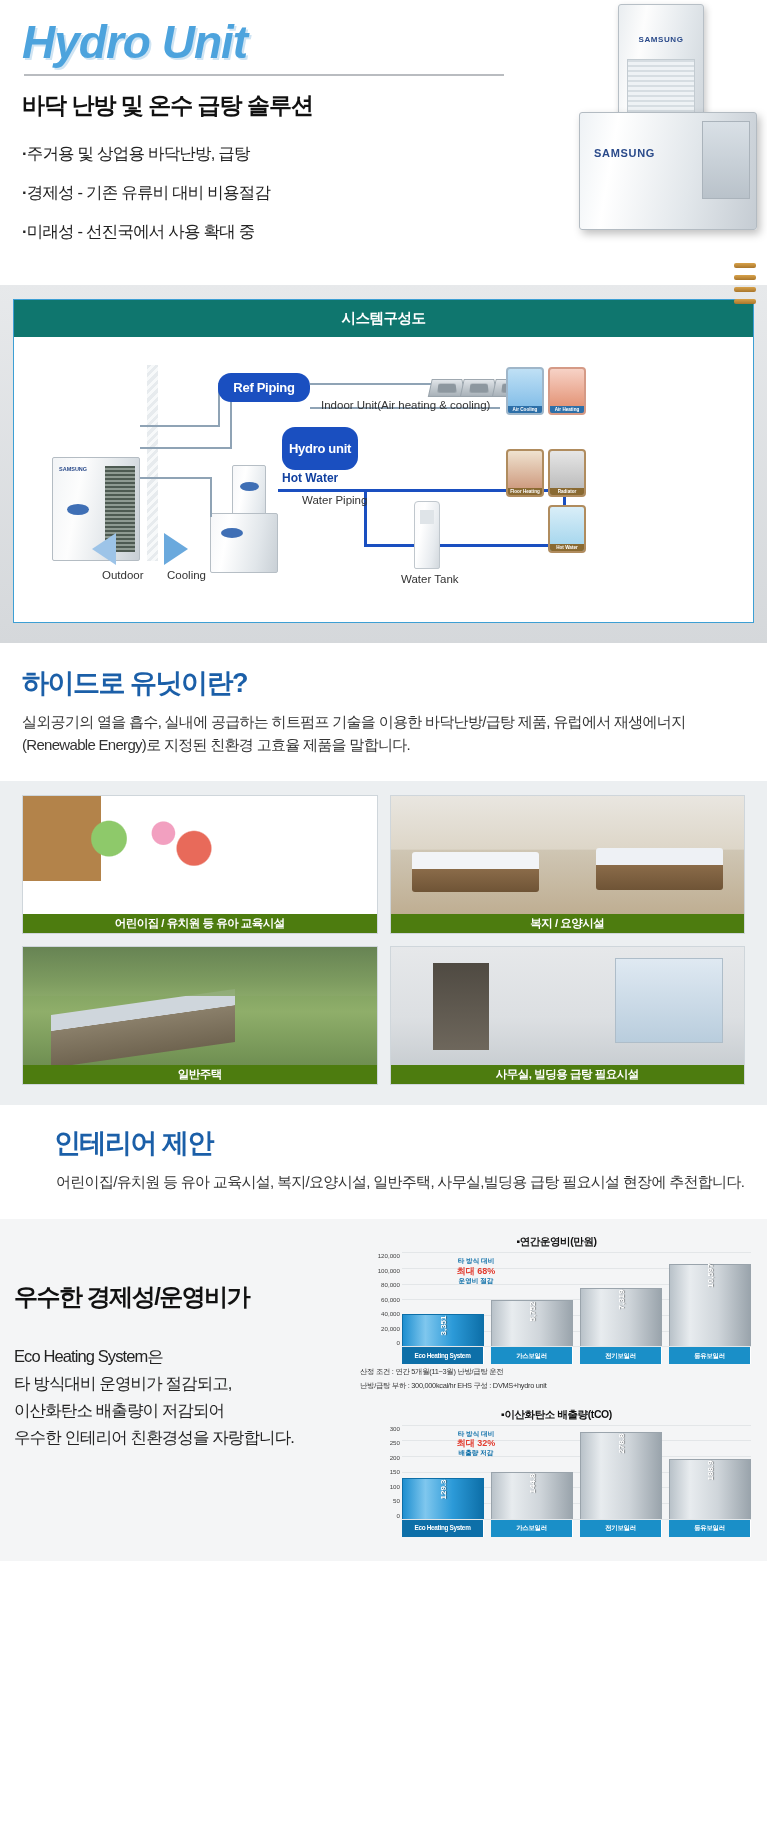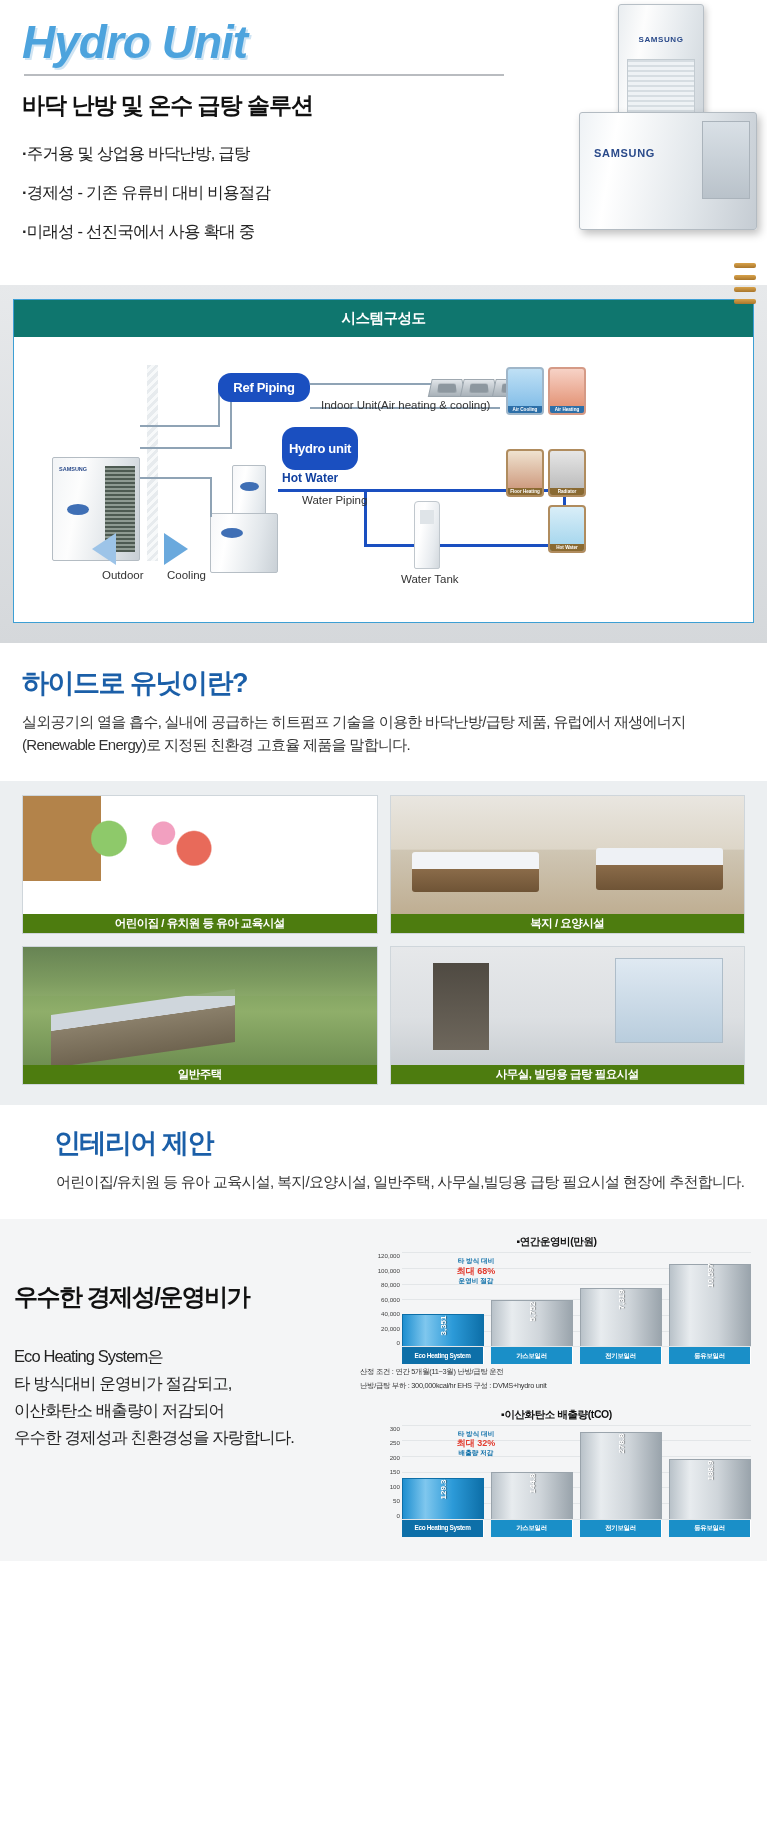--- a/index.html
+++ b/index.html
@@ -390,21 +390,21 @@
   <div class="sec-h2">인테리어 제안</div>
   <div class="sec-p">어린이집/유치원 등 유아 교육시설, 복지/요양시설, 일반주택, 사무실,빌딩용 급탕 필요시설 현장에 추천합니다.</div>
 </div>
 
 <div class="economy">
   <div class="eco-left">
     <div class="eco-h2">우수한 경제성/운영비가</div>
     <div class="eco-line">Eco Heating System은</div>
     <div class="eco-line">타 방식대비 운영비가 절감되고,</div>
     <div class="eco-line">이산화탄소 배출량이 저감되어</div>
-    <div class="eco-line">우수한 경제성과 친환경성을 자랑합니다.</div>
+    <div class="eco-line">우수한 인테리어 친환경성을 자랑합니다.</div>
   </div>
 
   <div class="eco-right">
 
     <div class="chart-title">연간운영비(만원)</div>
     <div class="chart">
       <div class="yaxis">
         <div>120,000</div>
         <div>100,000</div>
         <div>80,000</div>

